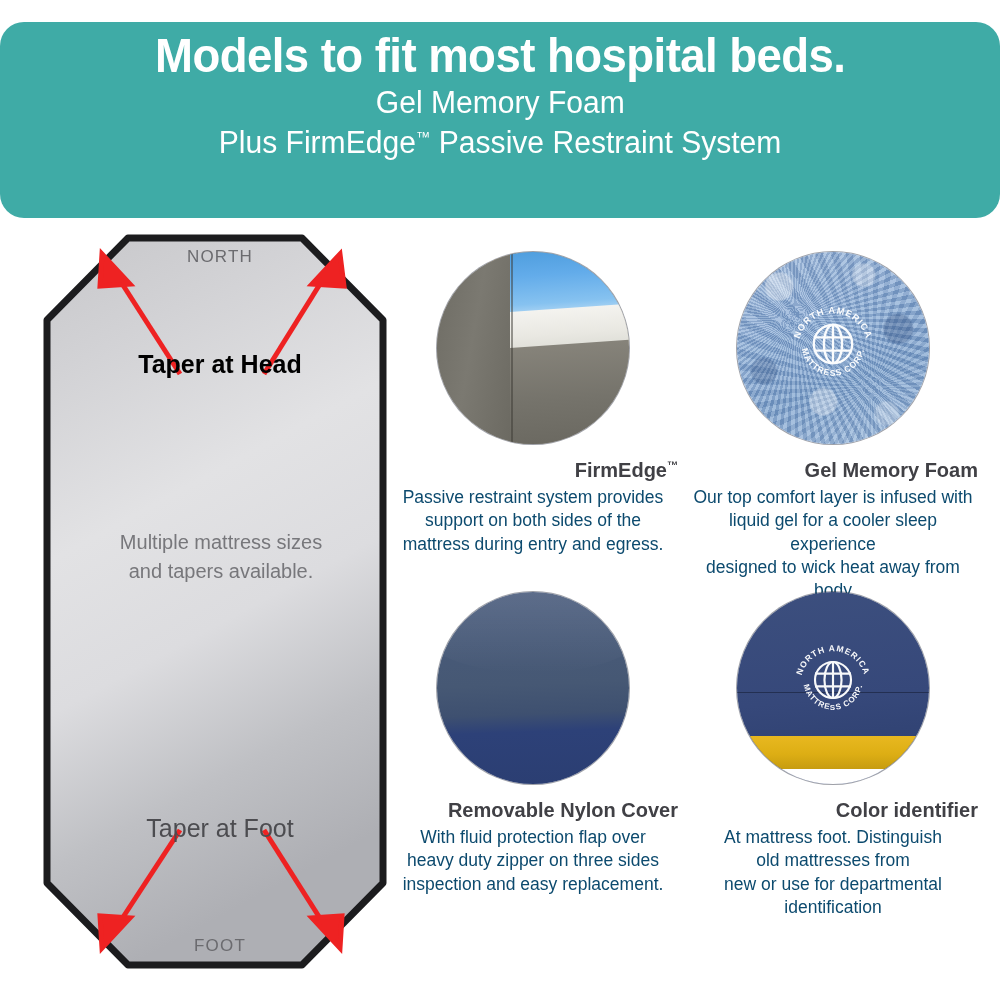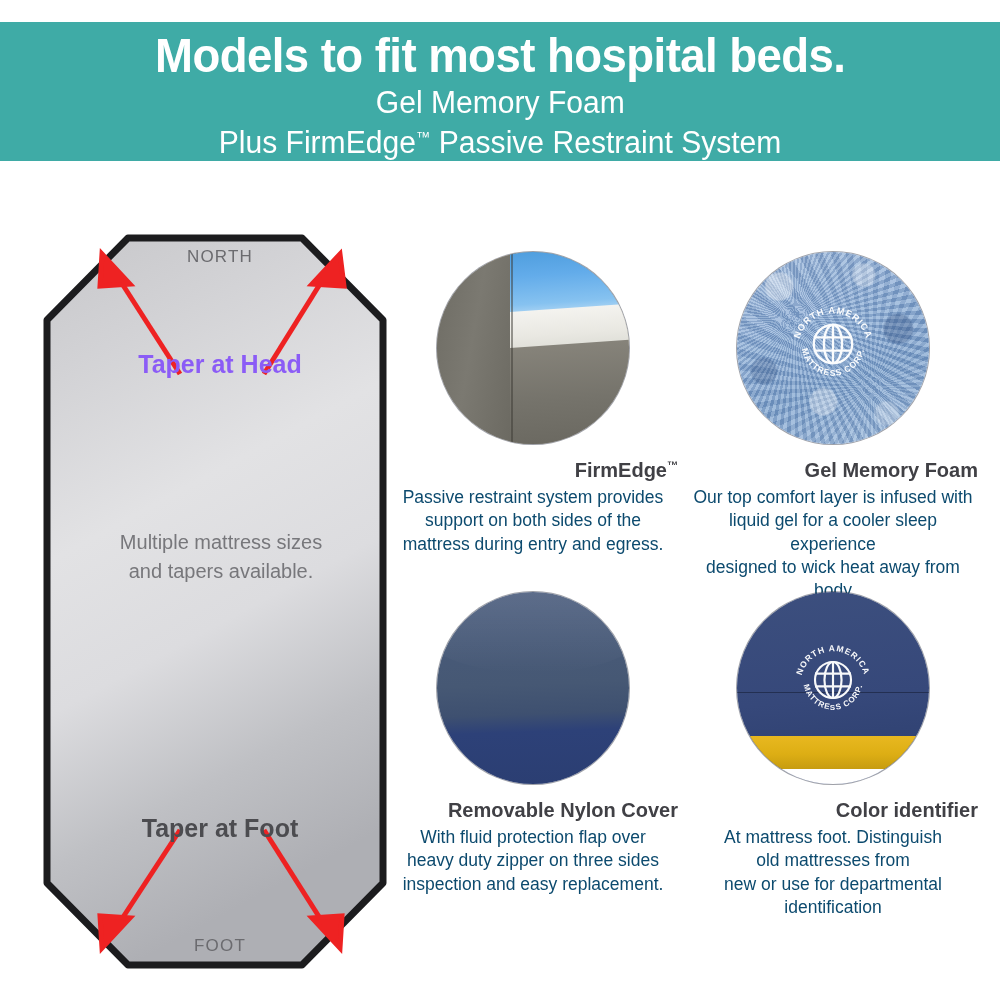--- a/index.html
+++ b/index.html
@@ -5,24 +5,24 @@
   html,body{margin:0;padding:0;}
   body{
     width:1000px;height:1000px;
     background:#ffffff;
     font-family:"Liberation Sans",sans-serif;
     overflow:hidden;
     position:relative;
   }
   
   .header{
-    position:absolute;left:0;top:22px;width:1000px;height:139px;
+    position:absolute;left:0;top:22px;width:1000px;height:196px;
     background:#3FABA6;
     display:flex;flex-direction:column;align-items:center;justify-content:flex-start;
-    box-sizing:border-box;padding-top:6px;
+    box-sizing:border-box;padding-top:6px;border-radius:24px;
   }
   .headline{
     color:#ffffff;
     font-family:"Liberation Sans Narrow","Liberation Sans",sans-serif;
     font-weight:bold;
     font-size:49px;
     letter-spacing:-0.6px;
     transform:scaleX(0.93);
     white-space:nowrap;
     line-height:1.12;
@@ -47,25 +47,25 @@
   .lbl-head{
     position:absolute;left:0;right:0;top:19px;text-align:center;
     color:#6b6b6f;font-size:17px;letter-spacing:1.2px;
   }
   .lbl-foot{
     position:absolute;left:0;right:0;bottom:22px;text-align:center;
     color:#6b6b6f;font-size:17px;letter-spacing:1.2px;
   }
   .taper-head{
     position:absolute;left:0;right:0;top:122px;text-align:center;
-    color:#8b5cf6;font-size:25px;font-weight:bold;
+    color:#000000;font-size:25px;font-weight:bold;
   }
   .taper-foot{
     position:absolute;left:0;right:0;top:586px;text-align:center;
-    color:#4c4c50;font-size:25px;font-weight:bold;
+    color:#4c4c50;font-size:25px;font-weight:normal;
   }
   .center-note{
     position:absolute;left:2px;right:0;top:300px;text-align:center;
     color:#77777b;font-size:20px;line-height:1.45;
   }
   
   .panel{position:absolute;width:290px;text-align:center;}
   .p-fe{left:388px;top:252px;}
   .p-gel{left:688px;top:252px;}
   .p-cov{left:388px;top:592px;}

